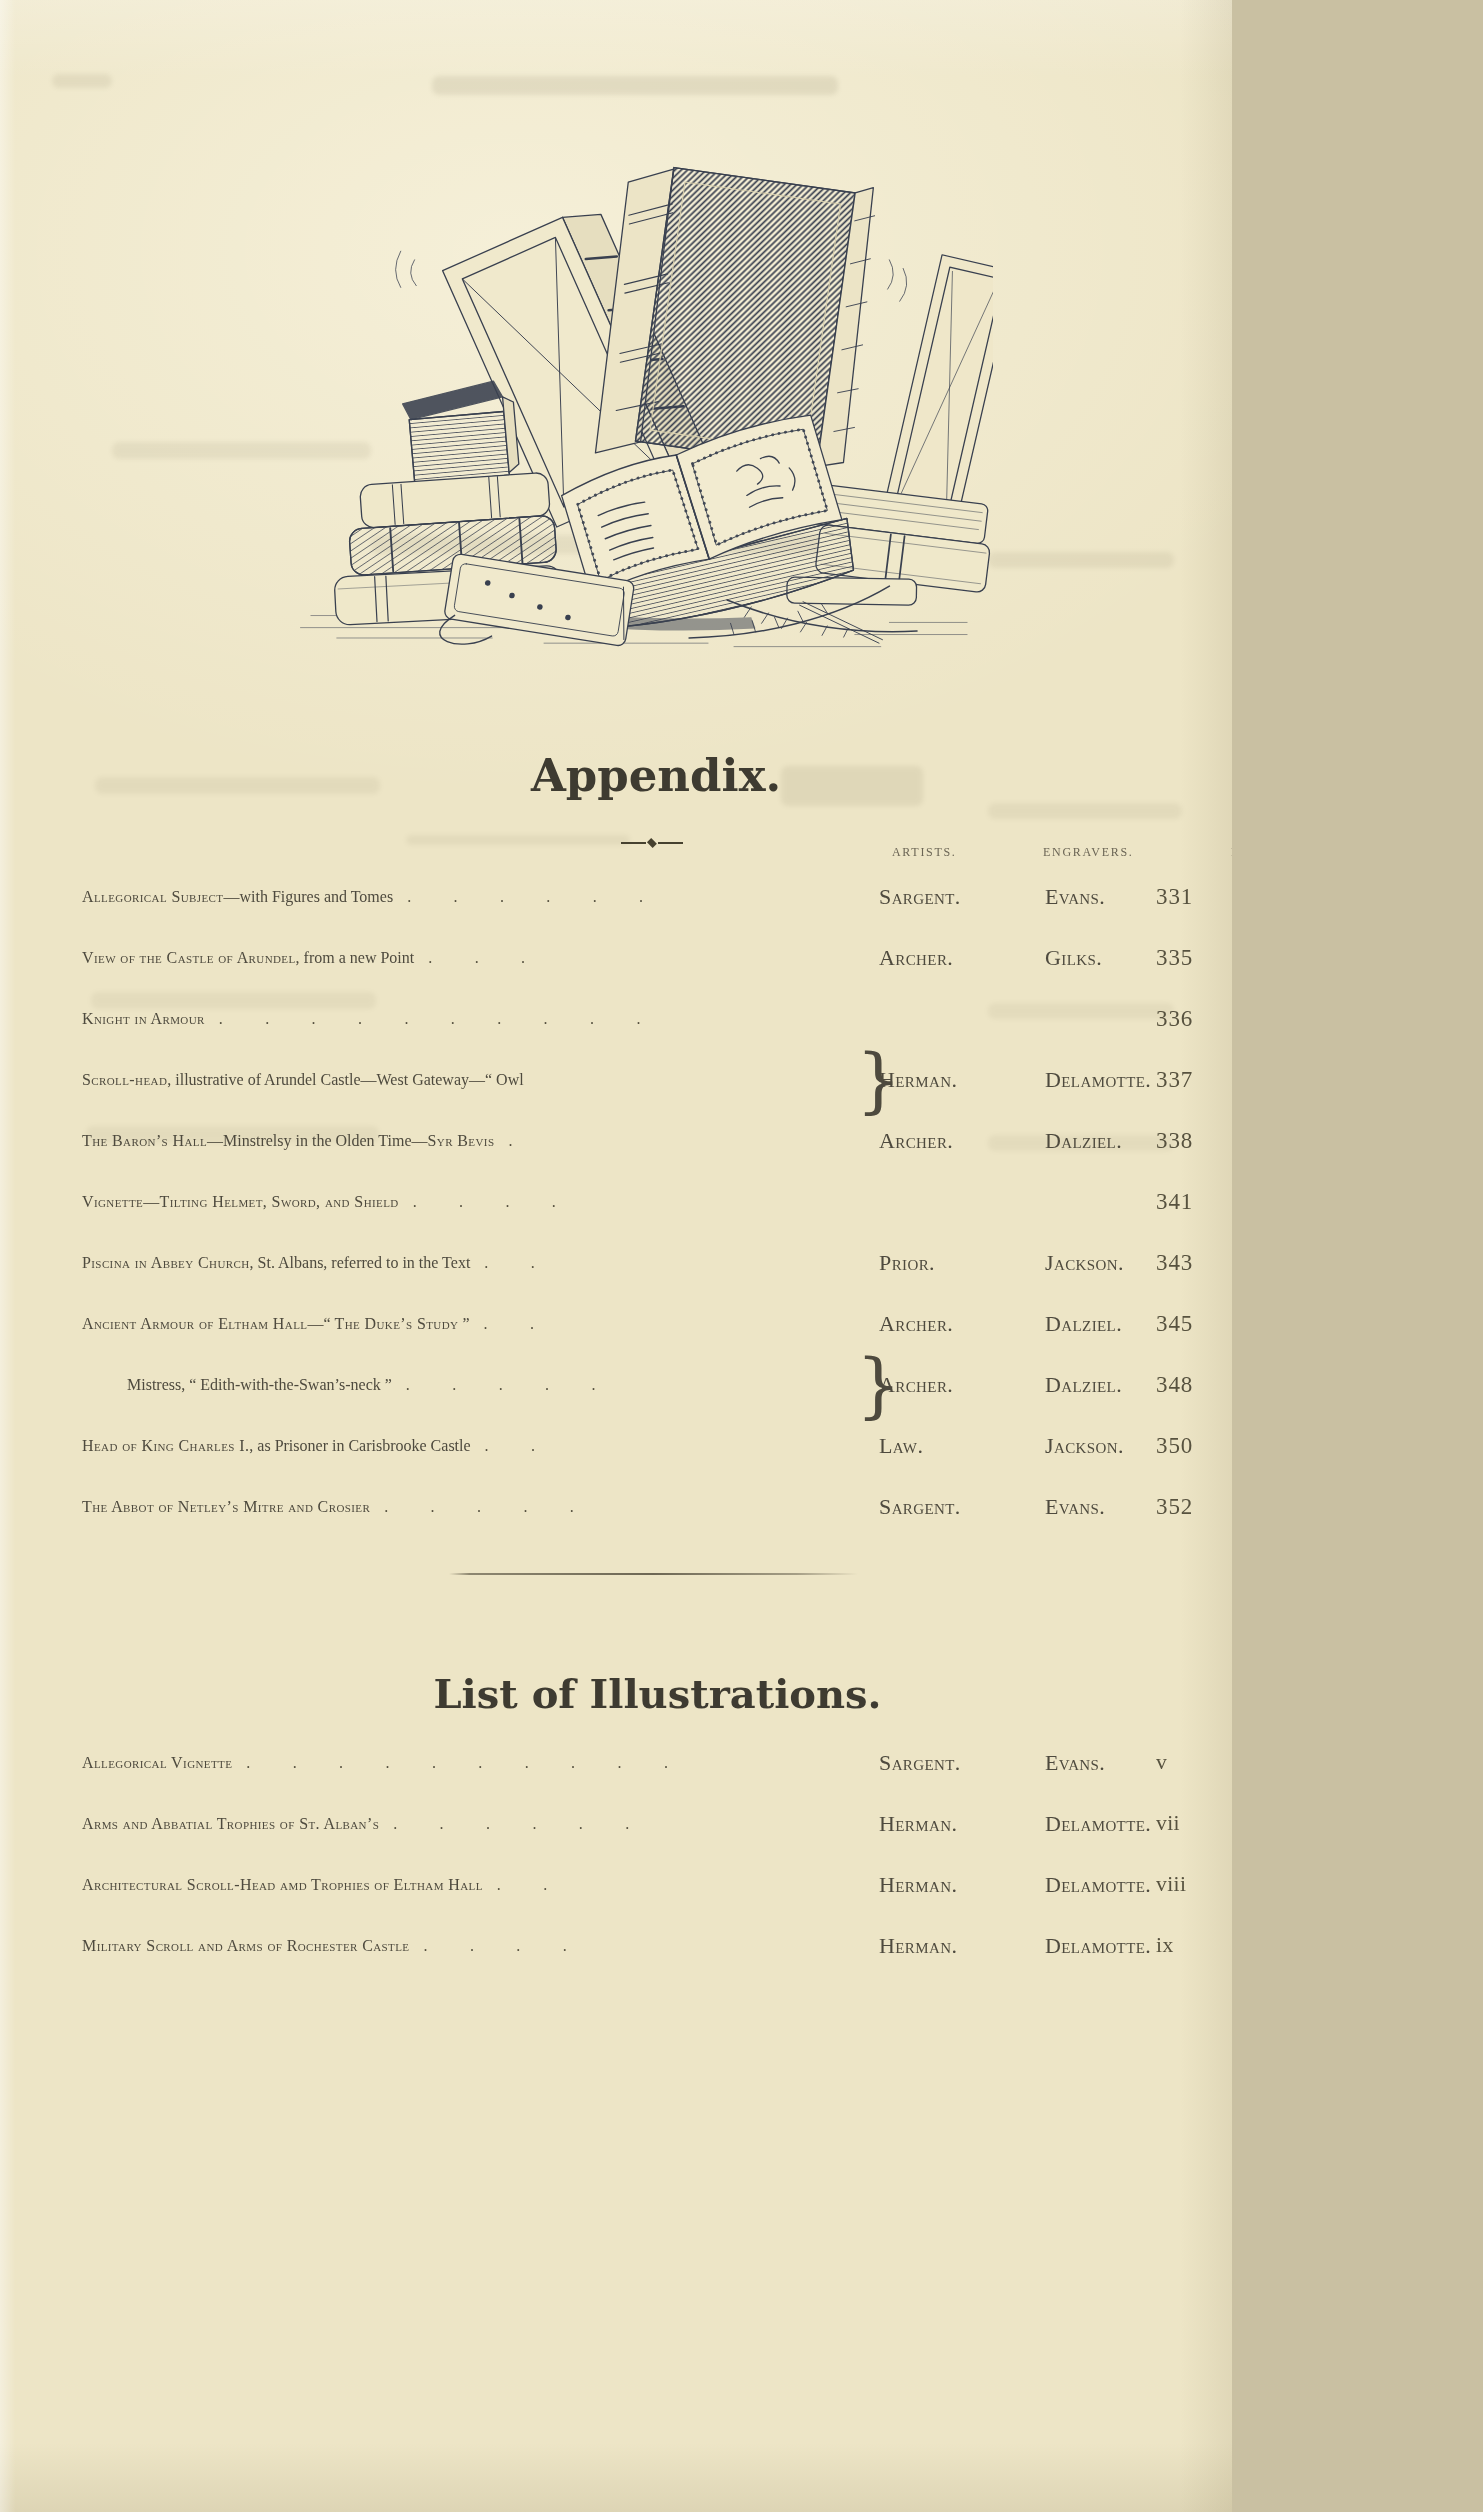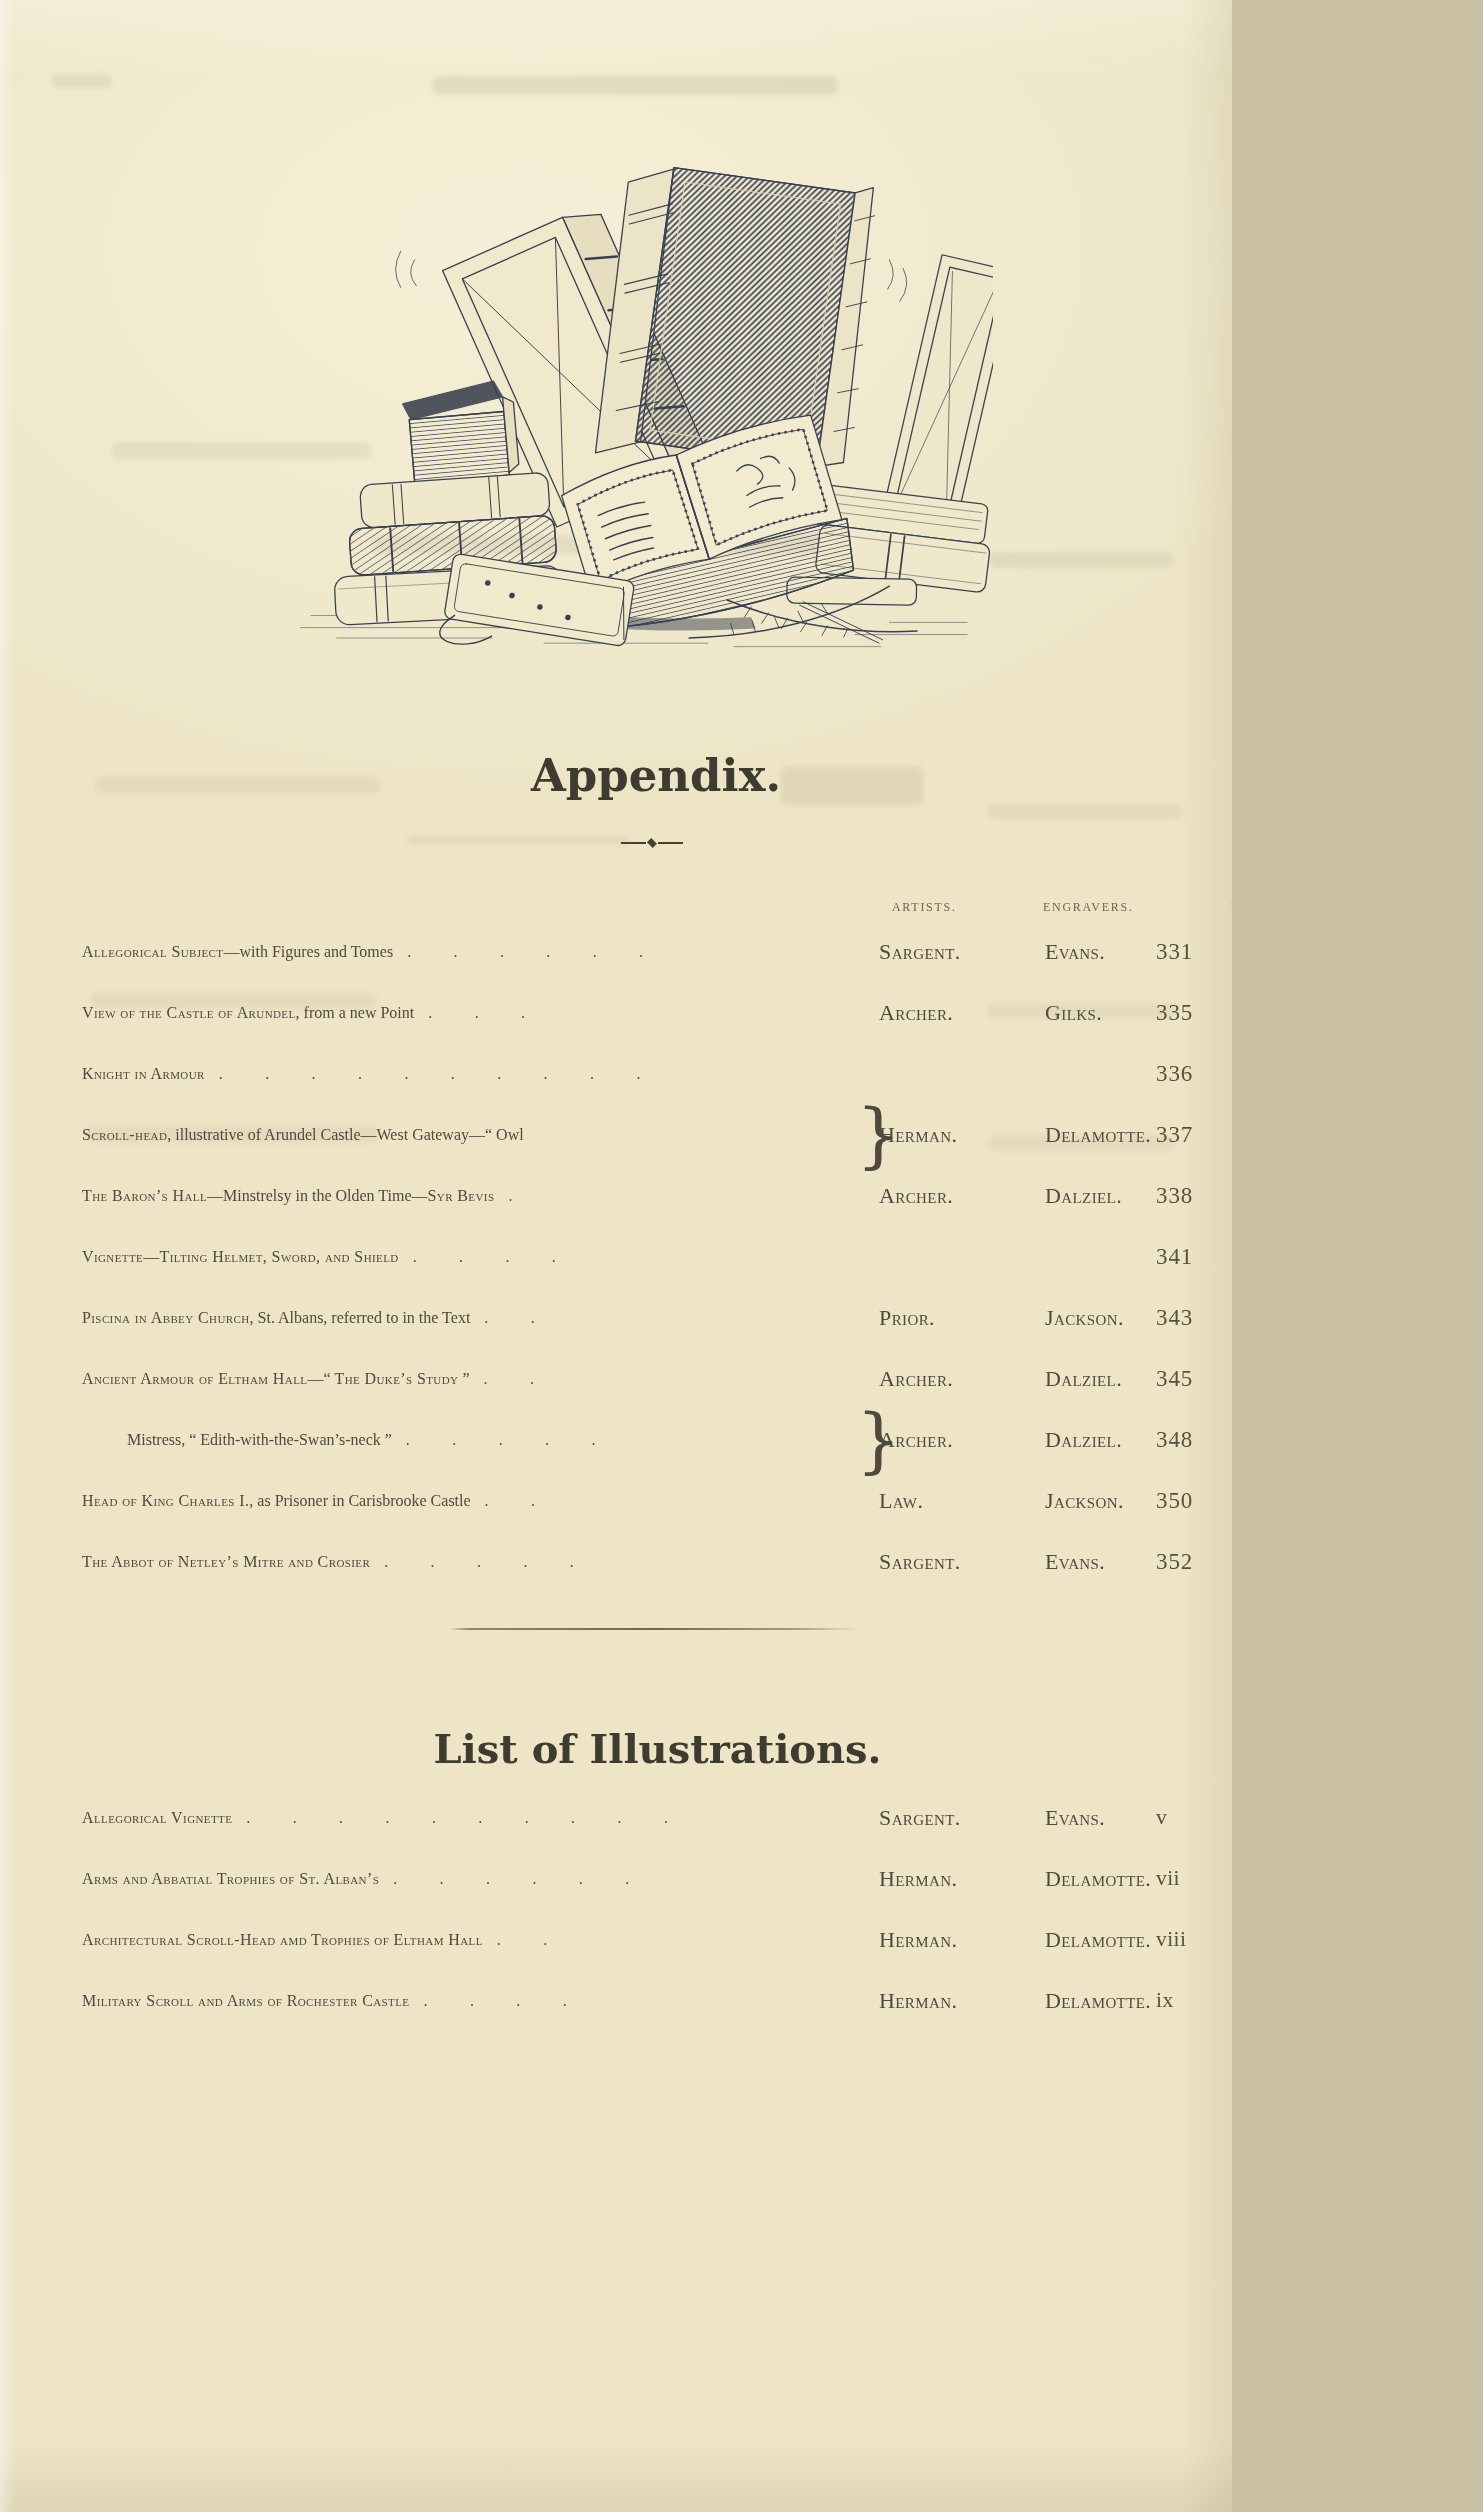--- a/index.html
+++ b/index.html
@@ -18,21 +18,21 @@
   .ghost{position:absolute;background:#6e6547;filter:blur(2.6px);border-radius:7px;z-index:1;}
   .vignette{position:absolute;left:285px;top:157px;width:708px;height:494px;z-index:2;}
   .apx-title{
     position:absolute;top:749px;left:0;width:1312px;text-align:center;
     font-family:"DejaVu Serif","Liberation Serif",serif;
     font-size:45px;font-weight:bold;letter-spacing:0px;color:#3e3b31;z-index:3;
   }
   .ornament{position:absolute;top:839px;left:621px;width:62px;height:8.6px;display:flex;align-items:center;z-index:3;}
   .ornament .bar{flex:1;height:1.7px;background:#46412f;}
   .ornament .diamond{width:7.8px;height:7.8px;background:#46412f;transform:rotate(45deg) scaleY(0.75);margin:0 1.7px;flex:0 0 auto;}
-  .content{position:absolute;left:82px;top:900px;width:1187px;z-index:3;}
+  .content{position:absolute;left:82px;top:845px;width:1187px;z-index:3;}
   .colheads{position:relative;height:21px;margin-bottom:15.5px;font-size:12px;letter-spacing:1.7px;color:#6b6555;}
   .colheads span{position:absolute;top:0;}
   .h-artists{left:810px;} .h-engravers{left:961px;}
   .h-page{left:1074px;width:112px;text-align:right;}
   .row{position:relative;margin-bottom:32px;}
   .line{line-height:29px;font-size:16px;white-space:nowrap;}
   .line.indent{padding-left:45px;}
   .sc{font-variant:small-caps;letter-spacing:0.4px;}
   .dots{margin-left:14px;word-spacing:35px;letter-spacing:1.7px;color:#55503f;}
   .col{position:absolute;top:0;line-height:29px;font-size:22px;font-variant:small-caps;letter-spacing:0.4px;text-align:right;}

